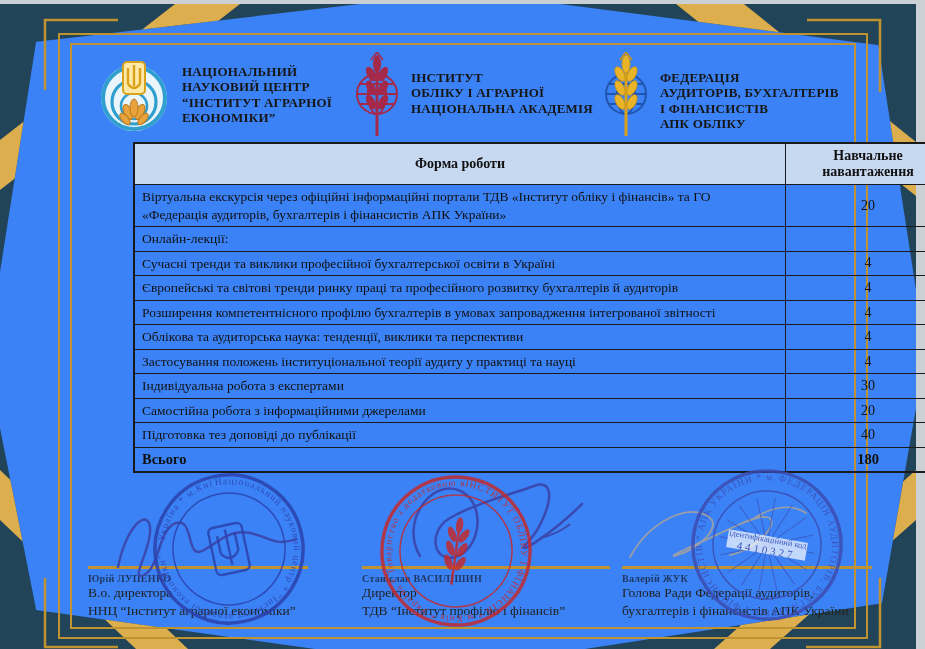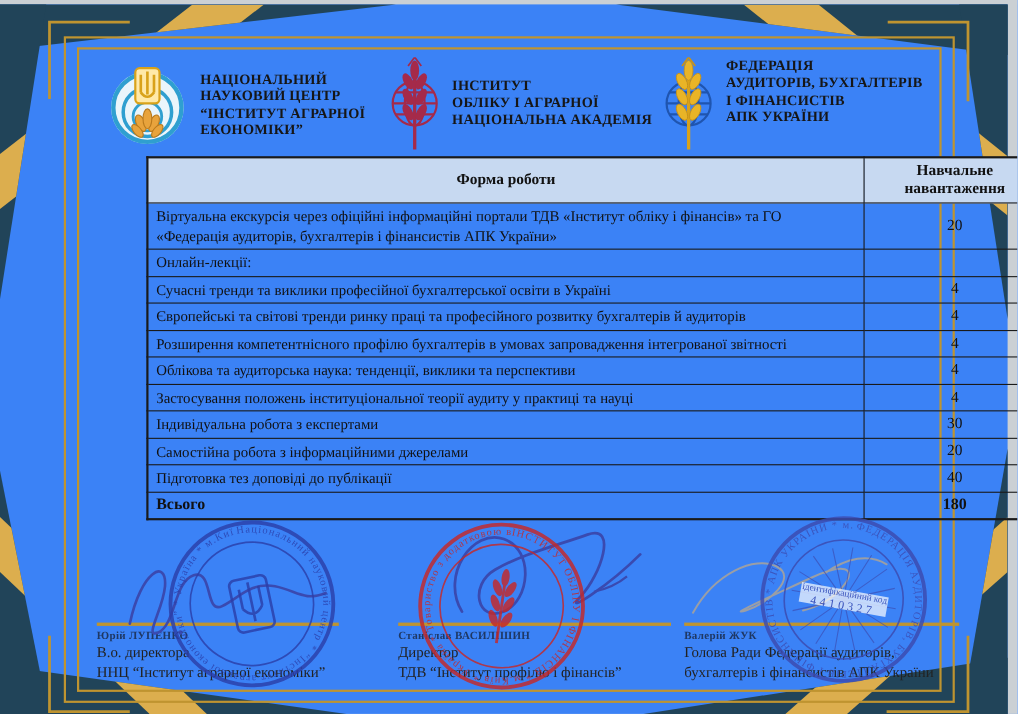--- a/index.html
+++ b/index.html
@@ -142,25 +142,25 @@
         <ellipse cx="20" cy="22" rx="4" ry="8" transform="rotate(-28 20 22)"></ellipse>
         <ellipse cx="32" cy="22" rx="4" ry="8" transform="rotate(28 32 22)"></ellipse>
         <ellipse cx="20" cy="36" rx="4" ry="8" transform="rotate(-28 20 36)"></ellipse>
         <ellipse cx="32" cy="36" rx="4" ry="8" transform="rotate(28 32 36)"></ellipse>
         <ellipse cx="20" cy="50" rx="4" ry="8" transform="rotate(-28 20 50)"></ellipse>
         <ellipse cx="32" cy="50" rx="4" ry="8" transform="rotate(28 32 50)"></ellipse>
         <ellipse cx="26" cy="12" rx="4" ry="9"></ellipse>
       </g>
       <path d="M20,8 L26,0 L32,8" stroke="#c7921a" stroke-width="1.6" fill="none"></path>
     </svg>
-    <div class="logo-text" style="">
+    <div class="logo-text" style="margin-top:18px;">
       <div>ФЕДЕРАЦІЯ</div>
       <div>АУДИТОРІВ, БУХГАЛТЕРІВ</div>
       <div>І ФІНАНСИСТІВ</div>
-      <div>АПК УКРАЇНИ</div>
+      <div>АПК ОБЛІКУ</div>
     </div>
   </div>
 
   <table id="course-table">
     <tbody>
         <tr>
       <th>Форма роботи</th>
       <th style="width:150px;">Навчальне навантаження</th>
     </tr>
     <tr>

